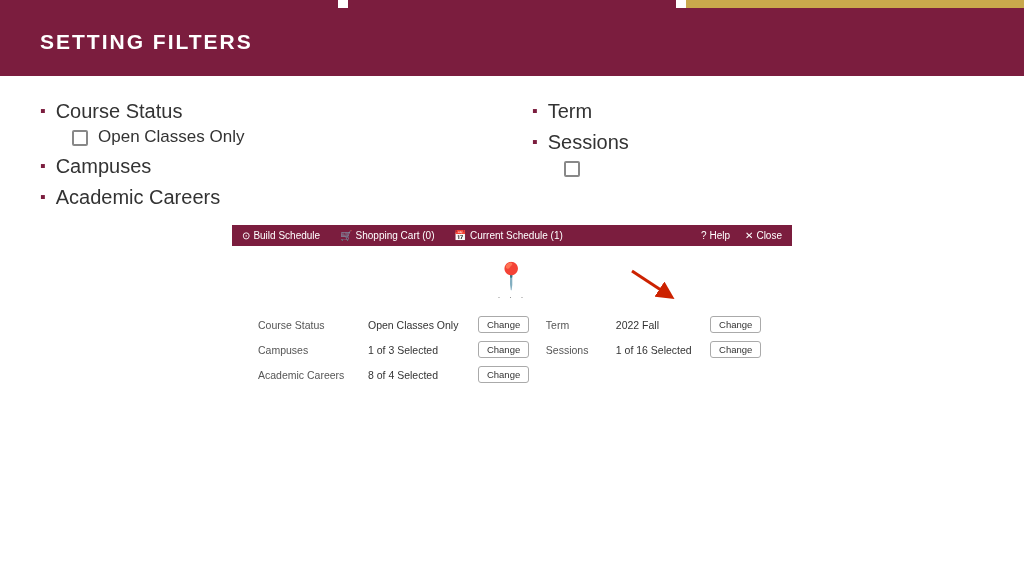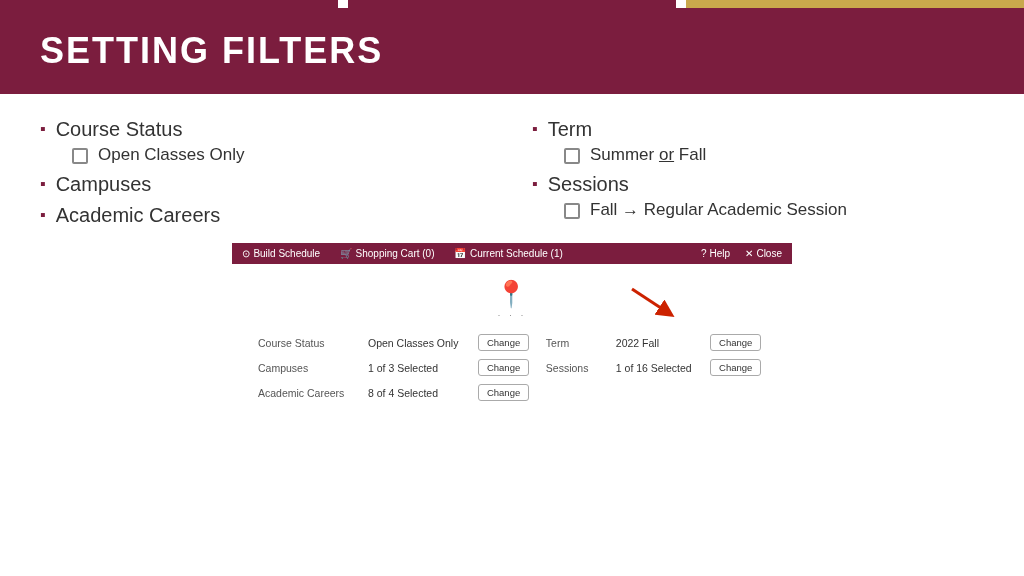--- a/index.html
+++ b/index.html
@@ -53,21 +53,21 @@
     }
 
     
     .header-banner {
       background: #7b1d3e;
       padding: 22px 40px 22px 40px;
       margin-top: 0;
     }
     .header-banner h1 {
       color: #fff;
-      font-size: 36px;
+      font-size: 21px;
       font-weight: 800;
       letter-spacing: 2px;
       text-transform: uppercase;
     }
 
     
     .content {
       display: flex;
       flex-direction: row;
       padding: 24px 40px 0 40px;
@@ -280,34 +280,29 @@
 
     </div>
 
     <div class="right-col">
 
       <div class="bullet-section">
         <div class="main-bullet">
           <span class="main-bullet-icon">▪</span>
           <span class="main-bullet-text">Term</span>
         </div>
-        <div class="sub-bullet">
-          <div class="sub-bullet-icon"></div>
-          <span class="sub-bullet-text">Summer <span class="underline">or</span> Fall</span>
-        </div>
       </div>
 
       <div class="bullet-section">
         <div class="main-bullet">
           <span class="main-bullet-icon">▪</span>
           <span class="main-bullet-text">Sessions</span>
         </div>
         <div class="sub-bullet">
           <div class="sub-bullet-icon"></div>
-          <span class="sub-bullet-text arrow-text">Fall → Regular Academic Session</span>
         </div>
       </div>
 
     </div>
   </div>
 
   <div style="display:flex; justify-content:center; margin-top:8px;">
     <div class="mini-app">
 
       <div class="mini-nav">

